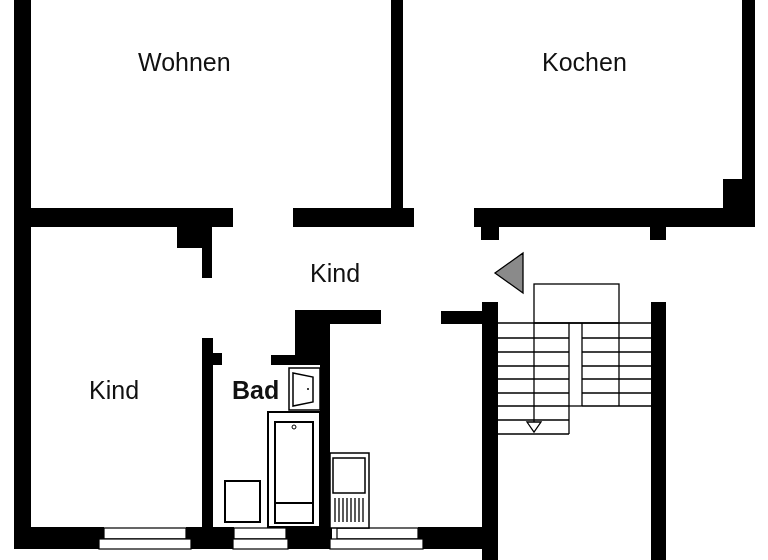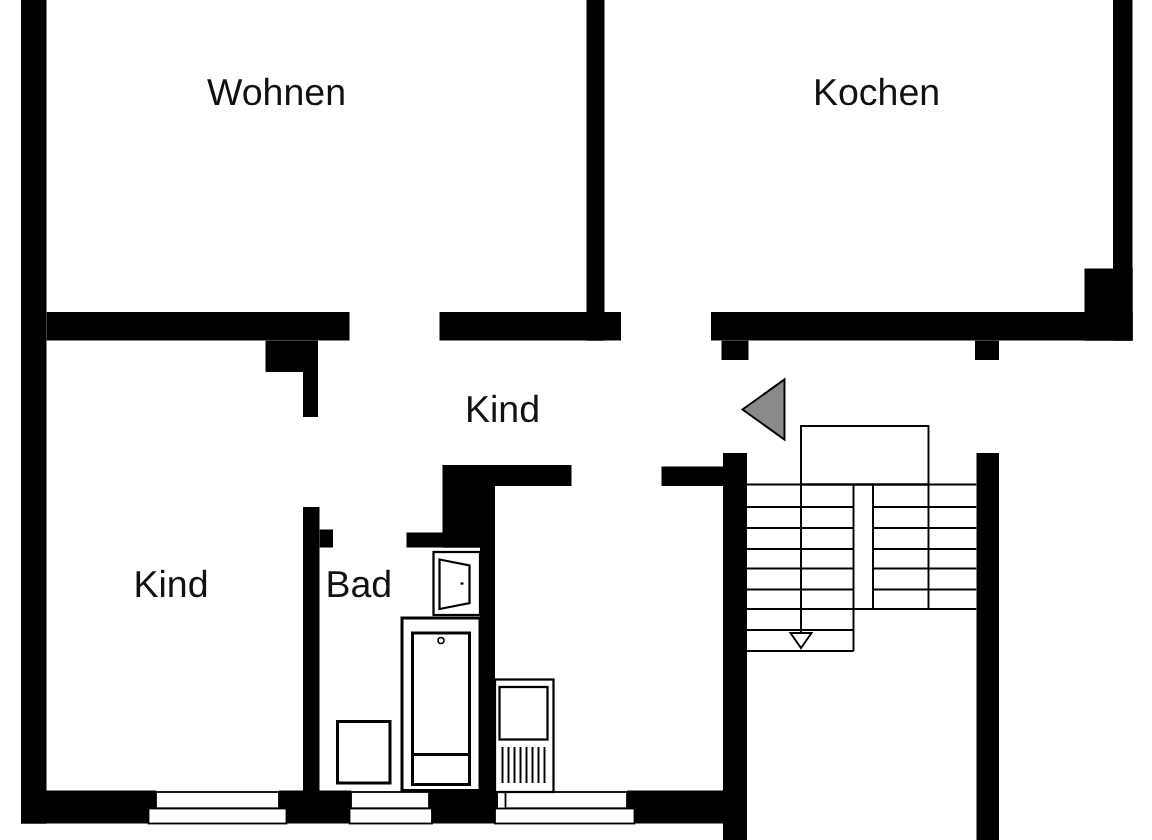--- a/index.html
+++ b/index.html
@@ -115,14 +115,14 @@
       <line x1="534" y1="323" x2="534" y2="422"></line>
       <line x1="619" y1="323" x2="619" y2="406"></line>
     </g>
     <path d="M527 422 L541 422 L534 432 Z" fill="#fff" stroke="#000" stroke-width="1.3"></path>
   </svg>
 
   <div class="label" style="left:138px;top:50px;">Wohnen</div>
   <div class="label" style="left:542px;top:50px;">Kochen</div>
   <div class="label" style="left:310px;top:261px;">Kind</div>
   <div class="label" style="left:89px;top:378px;">Kind</div>
-  <div class="label" style="left:217px;top:378px;">Bad</div>
+  <div class="label" style="left:232px;top:378px;font-weight:bold;">Bad</div>
 </div>
 
 </body></html>

